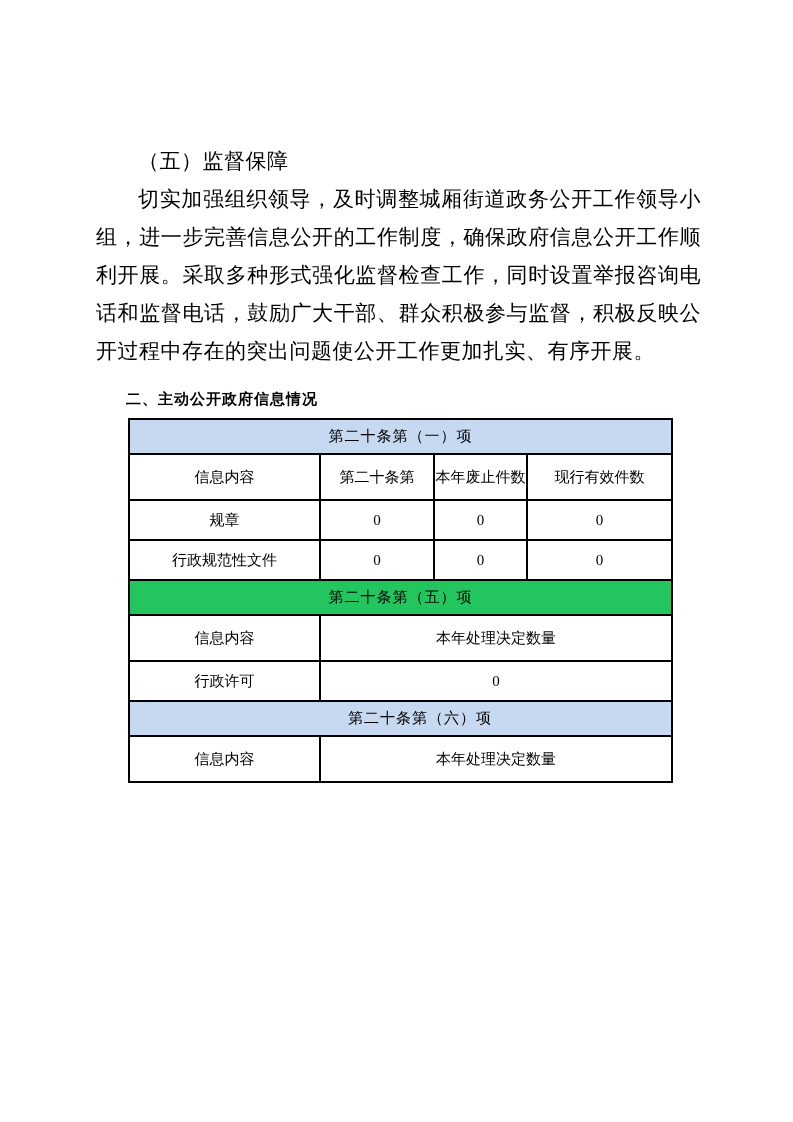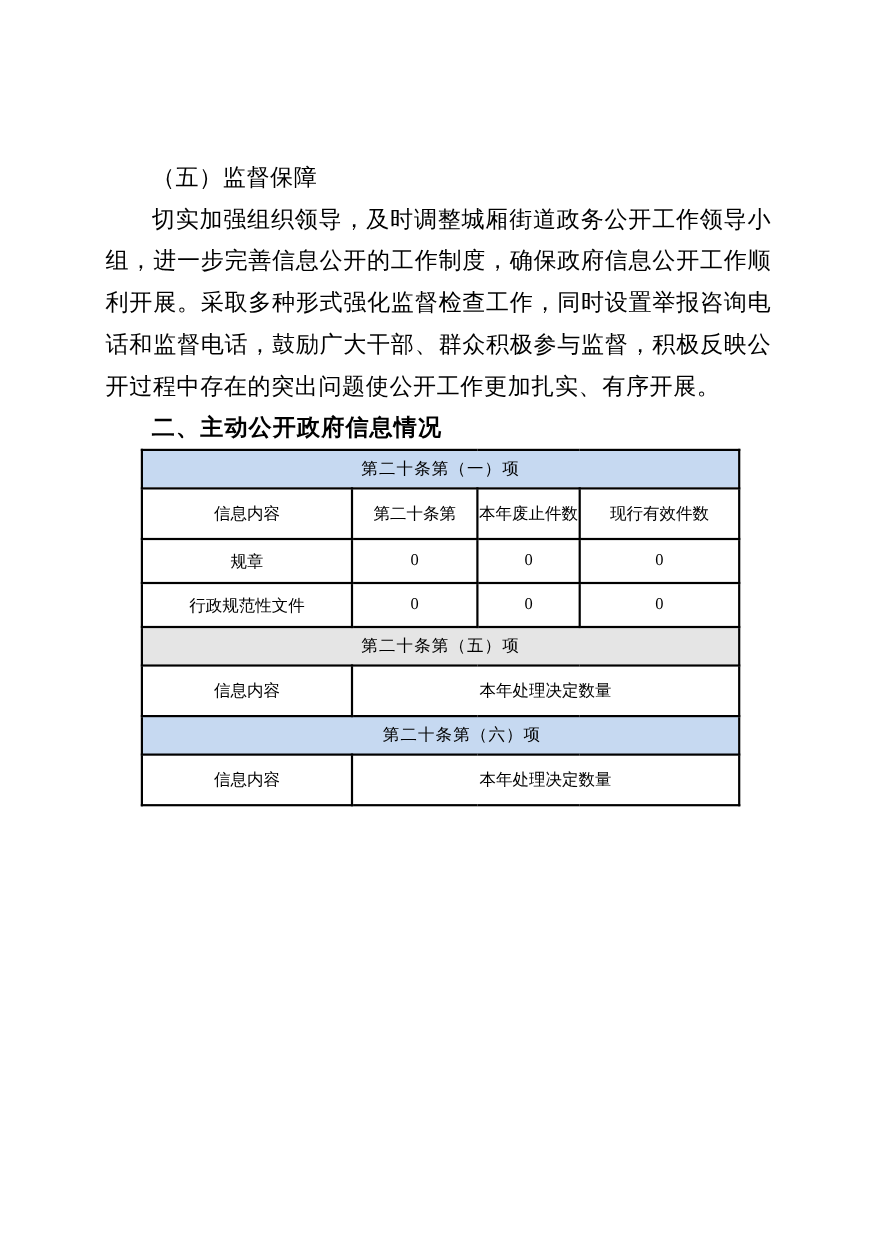--- a/index.html
+++ b/index.html
@@ -20,24 +20,24 @@
   }
   p.body {
     margin: 0;
     font-size: 21px;
     line-height: 38px;
     text-align: justify;
     letter-spacing: 0.5px;
   }
   .indent { text-indent: 2em; }
   h2.section-heading {
-    margin: 6px 0 6px 0;
+    margin: 16px 0 6px 0;
     font-family: "Liberation Sans", "DejaVu Sans", sans-serif;
     font-weight: bold;
-    font-size: 21px;
+    font-size: 15px;
     line-height: 26px;
     text-indent: 2em;
     letter-spacing: 1px;
   }
   table.disclosure {
     border-collapse: collapse;
     table-layout: fixed;
     width: 543px;
     margin-left: 32px;
     font-family: "Liberation Serif", "DejaVu Serif", serif;
@@ -100,25 +100,29 @@
           <td>0</td>
         </tr>
         <tr class="data-row">
           <td class="label-cell">行政规范性文件</td>
           <td>0</td>
           <td>0</td>
           <td>0</td>
         </tr>
 
         <tr class="banner-row">
-          <td colspan="4" style="background-color: #e5e5e5;">第二十条第（五）项</td>
+          <td colspan="4" style="background-color: #22c55e;">第二十条第（五）项</td>
         </tr>
         <tr class="header-row">
           <th>信息内容</th>
           <th colspan="3">本年处理决定数量</th>
+        </tr>
+        <tr class="data-row">
+          <td class="label-cell">行政许可</td>
+          <td colspan="3">0</td>
         </tr>
 
         <tr class="banner-row">
           <td colspan="4" style="background-color: rgb(198, 217, 241); padding-left: 39px;">第二十条第（六）项</td>
         </tr>
         <tr class="header-row">
           <th>信息内容</th>
           <th colspan="3">本年处理决定数量</th>
         </tr>
       </tbody>

